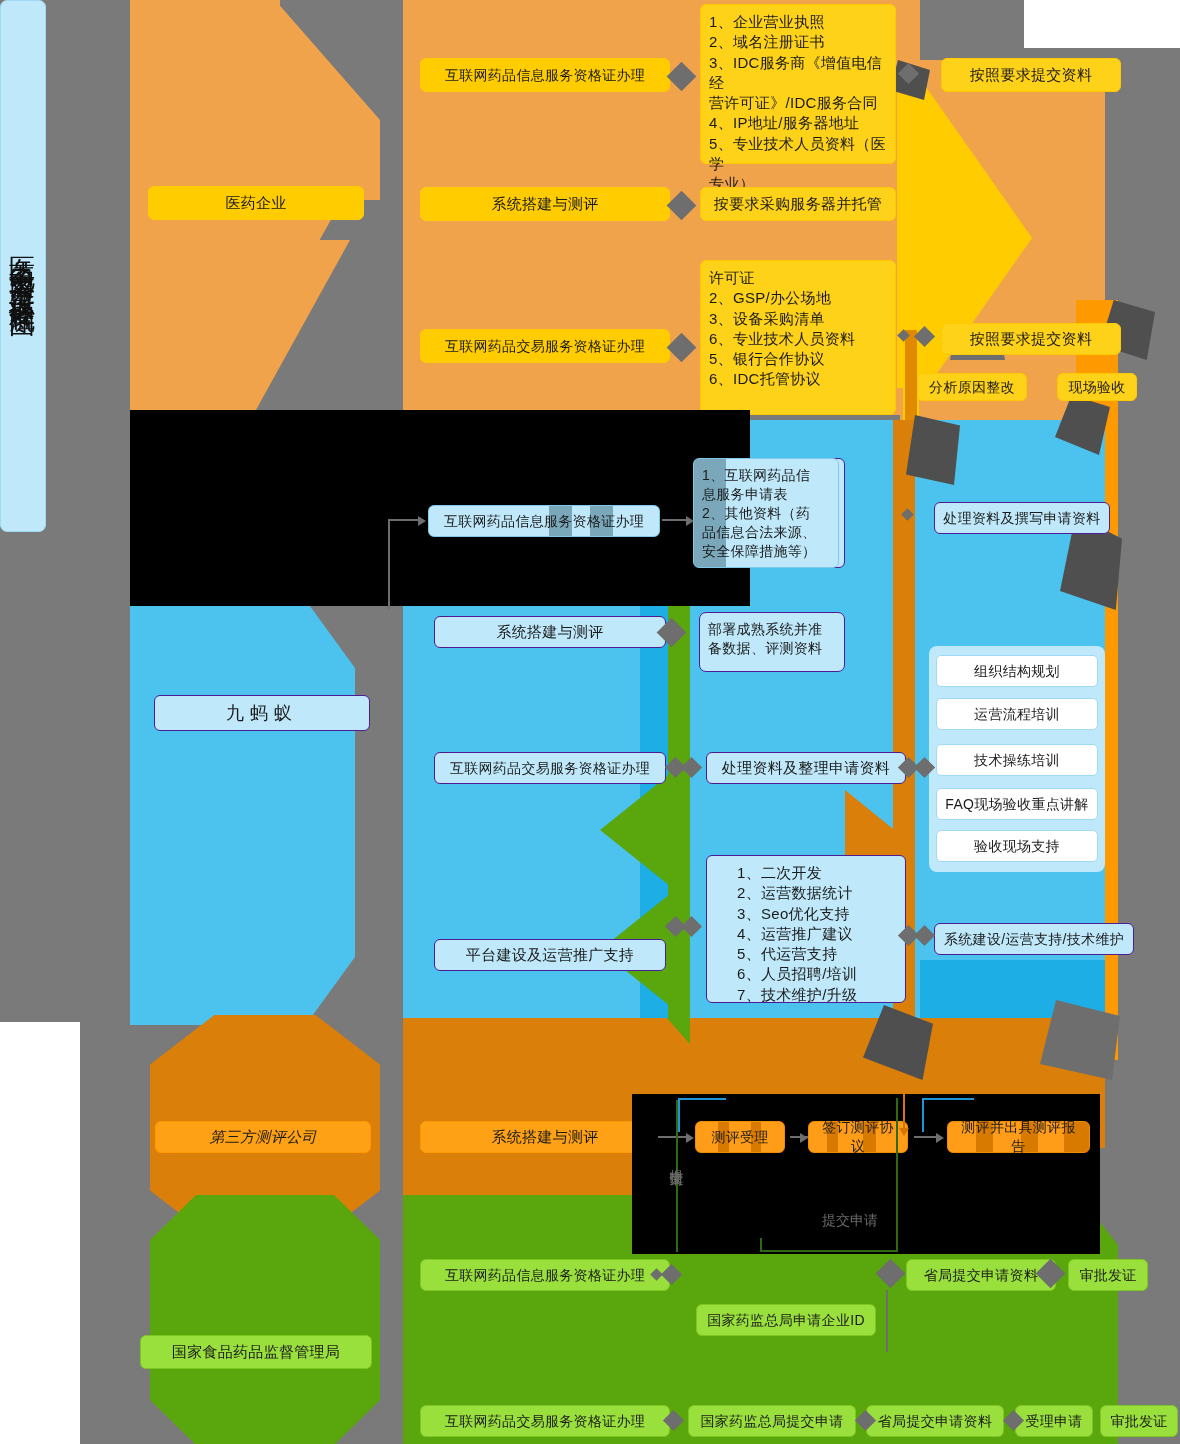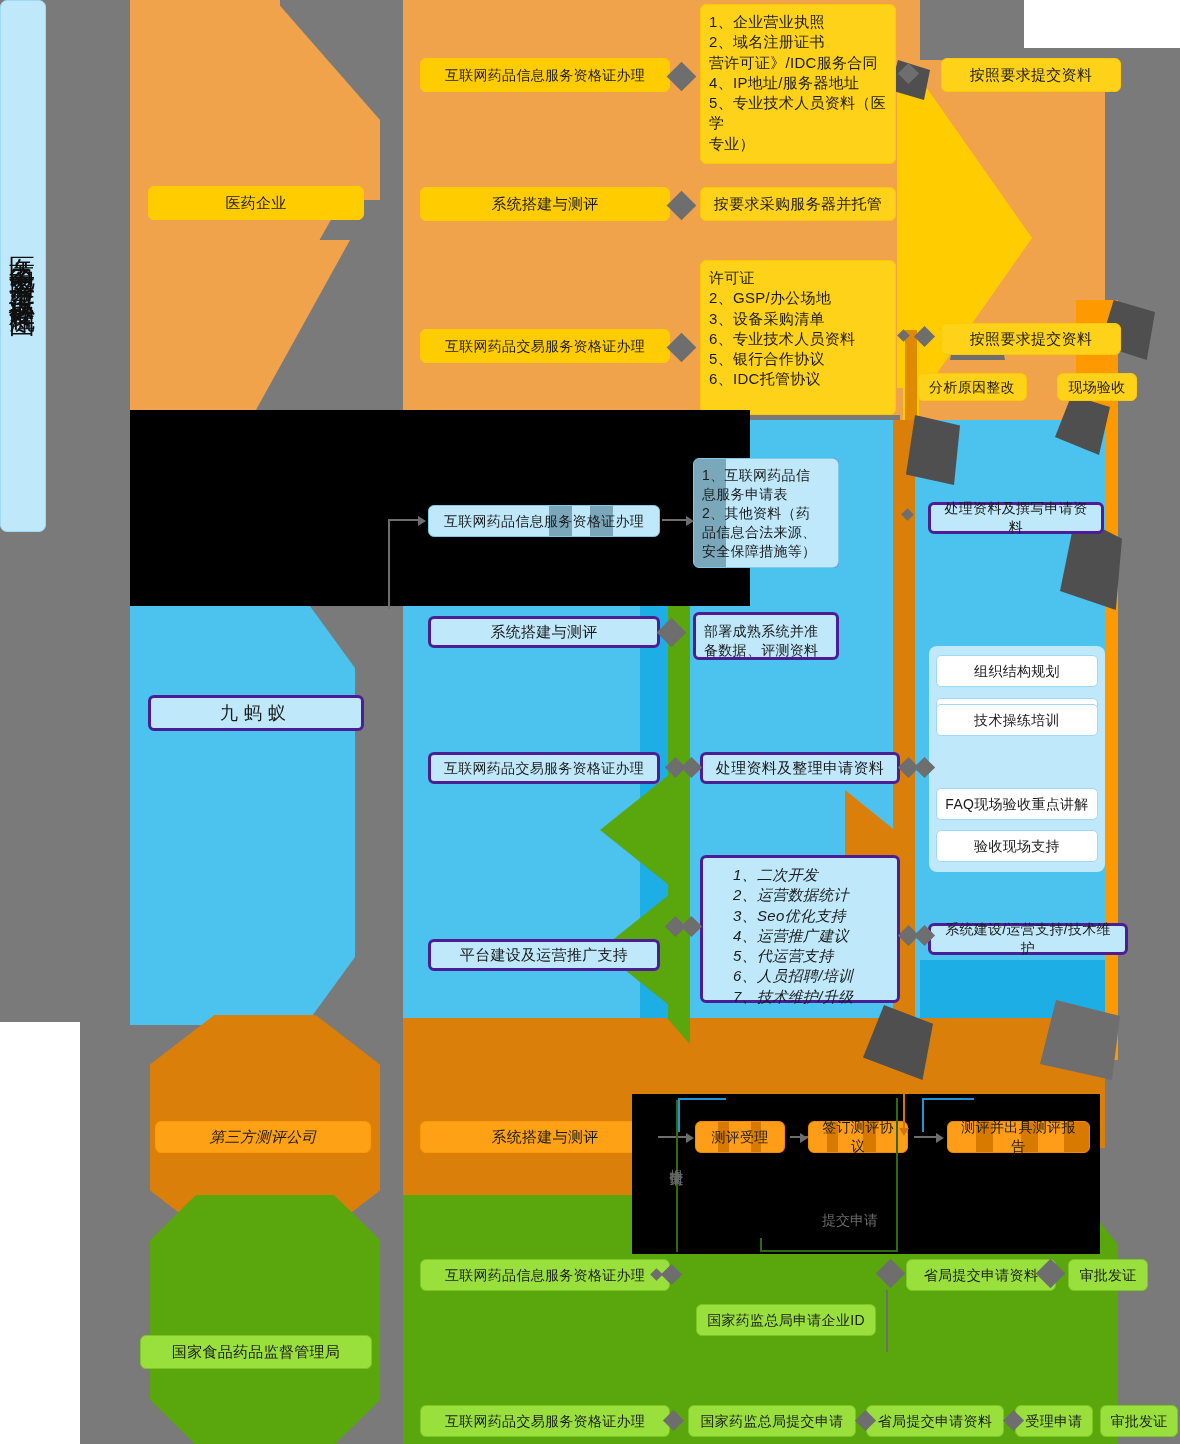--- a/index.html
+++ b/index.html
@@ -14,21 +14,21 @@
     position:absolute;display:flex;align-items:center;justify-content:center;
     text-align:center;box-sizing:border-box;
     font-size:15px;line-height:1.35;color:#1b1b1b;letter-spacing:.3px;
     border-radius:6px;padding:4px 8px;
   }
   .chip.left{justify-content:flex-start;text-align:left;}
   .chip.multi{align-items:flex-start;padding-top:7px;}
 
   .chip-yellow   {background:#ffcc00;border:1px solid #ffcc00;}
   .chip-yellow-l {background:#ffd21a;border:1px solid #ffc800;}
-  .chip-blue     {background:#bfe9fb;border:3px solid #4c1d95;}
+  .chip-blue     {background:#bfe9fb;border:1px solid #4c1d95;margin-left:6px;}
   .chip-blue-d   {background:#bfe9fb;border:1px solid #7fc9ea;}
   .chip-orange   {background:#ffa114;border:1px solid #ff9900;}
   .chip-orange-d {background:#ff9d18;border:1px solid #f08c00;}
   .chip-green    {background:#99e03c;border:1px solid #7ec622;}
   .chip-white    {background:#ffffff;border:1px solid #9fd9f3;border-radius:5px;}
 
   .chip-title{
     background:#bfe9fb;border:1px solid #9fd9f3;border-radius:7px;
     writing-mode:vertical-rl;text-orientation:upright;
     font-size:26px;letter-spacing:4px;color:#101010;
@@ -141,20 +141,21 @@
 
   <div class="chip chip-yellow" style="left:148px;top:186px;width:216px;height:34px;">医药企业</div>
 
   <div class="chip chip-yellow" style="left:420px;top:58px;width:250px;height:34px;font-size:14px;">互联网药品信息服务资格证办理</div>
   <div class="chip chip-yellow" style="left:420px;top:187px;width:250px;height:34px;">系统搭建与测评</div>
   <div class="chip chip-yellow" style="left:420px;top:329px;width:250px;height:34px;font-size:14px;">互联网药品交易服务资格证办理</div>
 
   <div class="chip chip-yellow-l left multi" style="left:700px;top:4px;width:196px;height:160px;font-size:15px;flex-direction:column;">
     <span>1、企业营业执照</span>
     <span>2、域名注册证书</span>
+    <span>3、IDC服务商《增值电信经</span>
     <span>营许可证》/IDC服务合同</span>
     <span>4、IP地址/服务器地址</span>
     <span>5、专业技术人员资料（医学</span>
     <span>专业）</span>
   </div>
 
   <div class="chip chip-yellow-l" style="left:700px;top:187px;width:196px;height:34px;">按要求采购服务器并托管</div>
 
   <div class="chip chip-yellow-l left multi" style="left:700px;top:260px;width:196px;height:155px;flex-direction:column;">
     <span>许可证</span>
@@ -185,44 +186,44 @@
   <div class="chip chip-blue" style="left:428px;top:939px;width:232px;height:32px;">平台建设及运营推广支持</div>
 
   <div class="chip chip-blue left multi" style="left:693px;top:458px;width:146px;height:110px;font-size:14px;flex-direction:column;">
     <span>1、互联网药品信</span>
     <span>息服务申请表</span>
     <span>2、其他资料（药</span>
     <span>品信息合法来源、</span>
     <span>安全保障措施等）</span>
   </div>
 
-  <div class="chip chip-blue left multi" style="left:693px;top:612px;width:146px;height:48px;font-size:14px;flex-direction:column;">
+  <div class="chip chip-blue left multi" style="left:693px;top:612px;width:146px;height:60px;font-size:14px;flex-direction:column;border-radius:7px;">
     <span>部署成熟系统并准</span>
     <span>备数据、评测资料</span>
   </div>
 
   <div class="chip chip-blue" style="left:700px;top:752px;width:200px;height:32px;">处理资料及整理申请资料</div>
 
-  <div class="chip chip-blue left multi" style="left:700px;top:855px;width:200px;height:148px;padding-left:30px;flex-direction:column;font-style:italic;">
+  <div class="chip chip-blue left multi" style="left:700px;top:855px;width:200px;height:148px;padding-left:30px;flex-direction:column;">
     <span>1、二次开发</span>
     <span>2、运营数据统计</span>
     <span>3、Seo优化支持</span>
     <span>4、运营推广建议</span>
     <span>5、代运营支持</span>
     <span>6、人员招聘/培训</span>
     <span>7、技术维护/升级</span>
   </div>
 
   <div class="chip chip-blue" style="left:928px;top:502px;width:176px;height:32px;font-size:14px;">处理资料及撰写申请资料</div>
   <div class="chip chip-blue" style="left:928px;top:923px;width:200px;height:32px;font-size:14px;">系统建设/运营支持/技术维护</div>
 
   <div class="mass" style="left:929px;top:646px;width:176px;height:226px;background:#bfe9fb;border-radius:8px;"></div>
   <div class="chip chip-white" style="left:936px;top:655px;width:162px;height:32px;font-size:14px;">组织结构规划</div>
   <div class="chip chip-white" style="left:936px;top:698px;width:162px;height:32px;font-size:14px;">运营流程培训</div>
-  <div class="chip chip-white" style="left:936px;top:704px;width:162px;height:32px;font-size:14px;">技术操练培训</div>
+  <div class="chip chip-white" style="left:936px;top:744px;width:162px;height:32px;font-size:14px;">技术操练培训</div>
   <div class="chip chip-white" style="left:936px;top:788px;width:162px;height:32px;font-size:14px;">FAQ现场验收重点讲解</div>
   <div class="chip chip-white" style="left:936px;top:830px;width:162px;height:32px;font-size:14px;">验收现场支持</div>
 
   <div class="dia lg" style="left:661px;top:622px;"></div>
   <div class="dia md" style="left:668px;top:760px;"></div>
   <div class="dia md" style="left:684px;top:760px;"></div>
   <div class="dia md" style="left:668px;top:919px;"></div>
   <div class="dia md" style="left:684px;top:919px;"></div>
   <div class="dia md" style="left:901px;top:760px;"></div>
   <div class="dia md" style="left:917px;top:760px;"></div>

